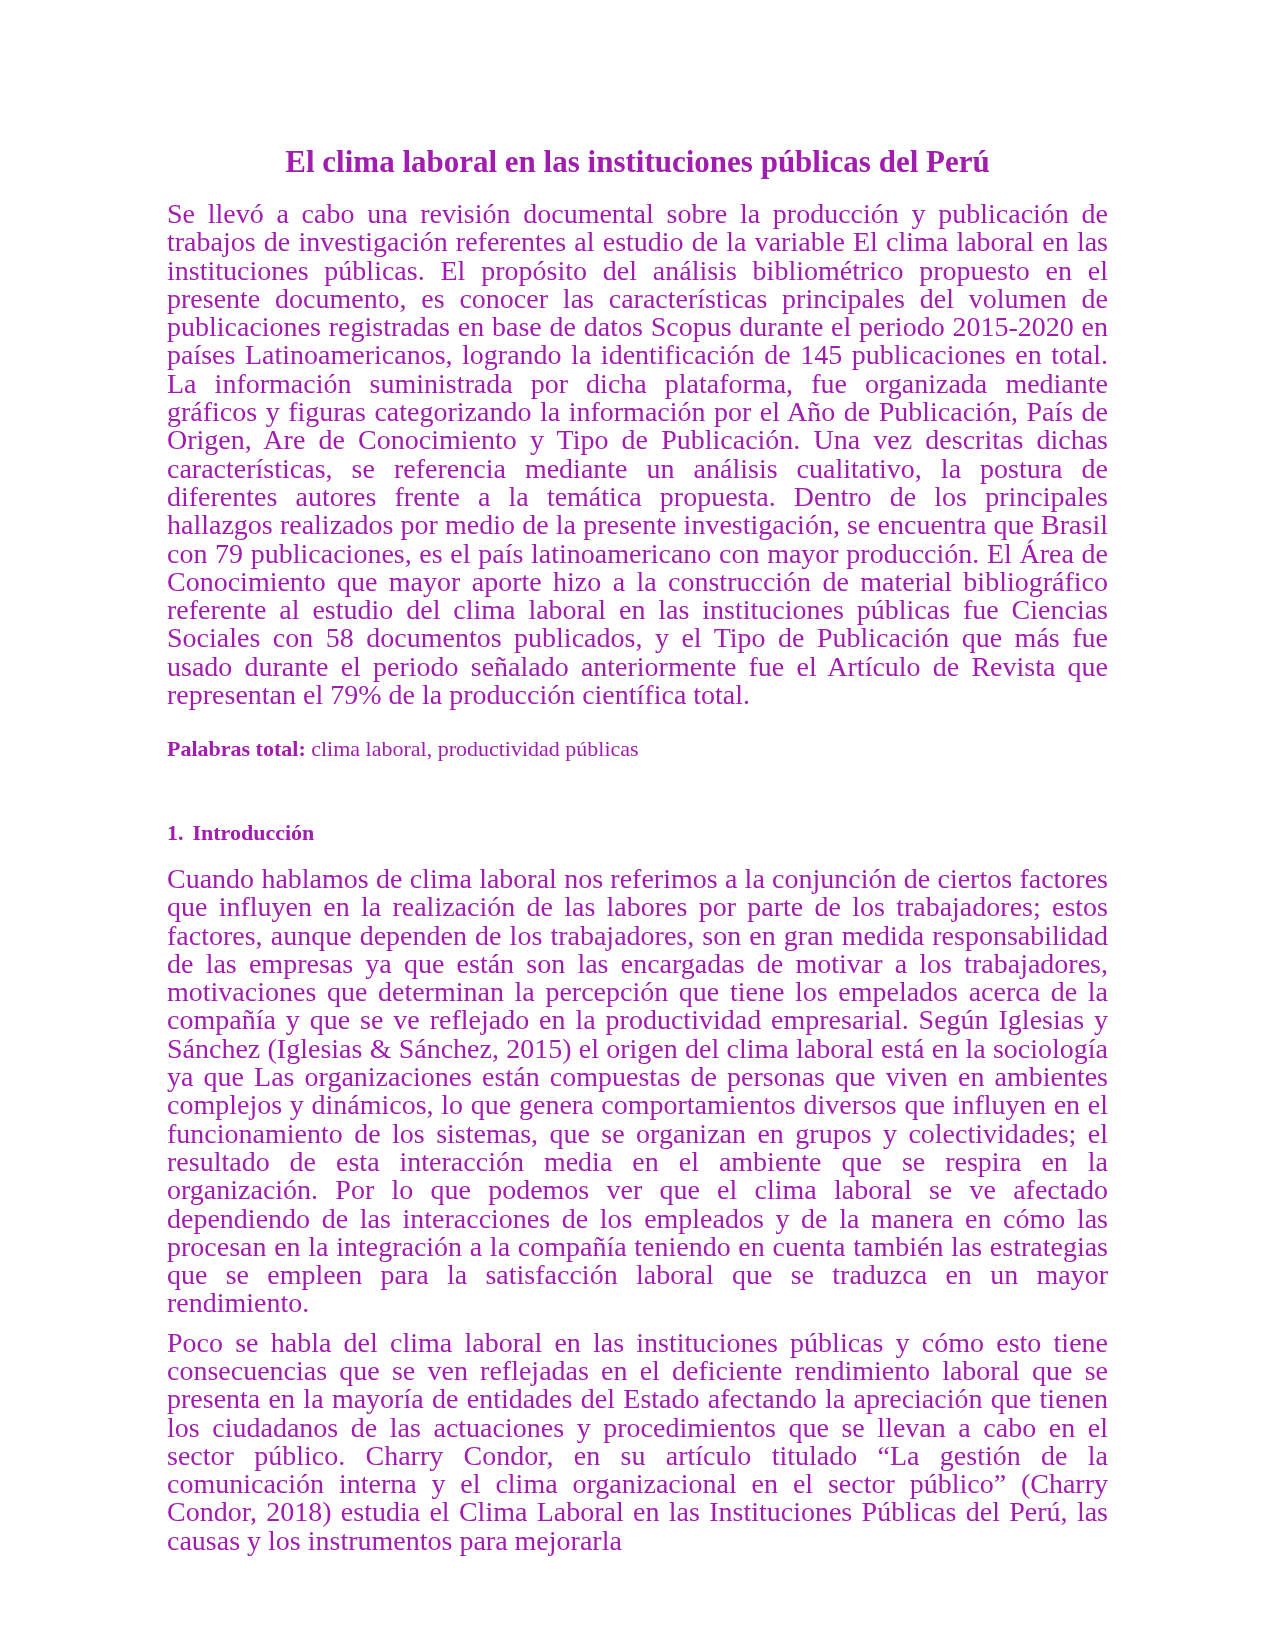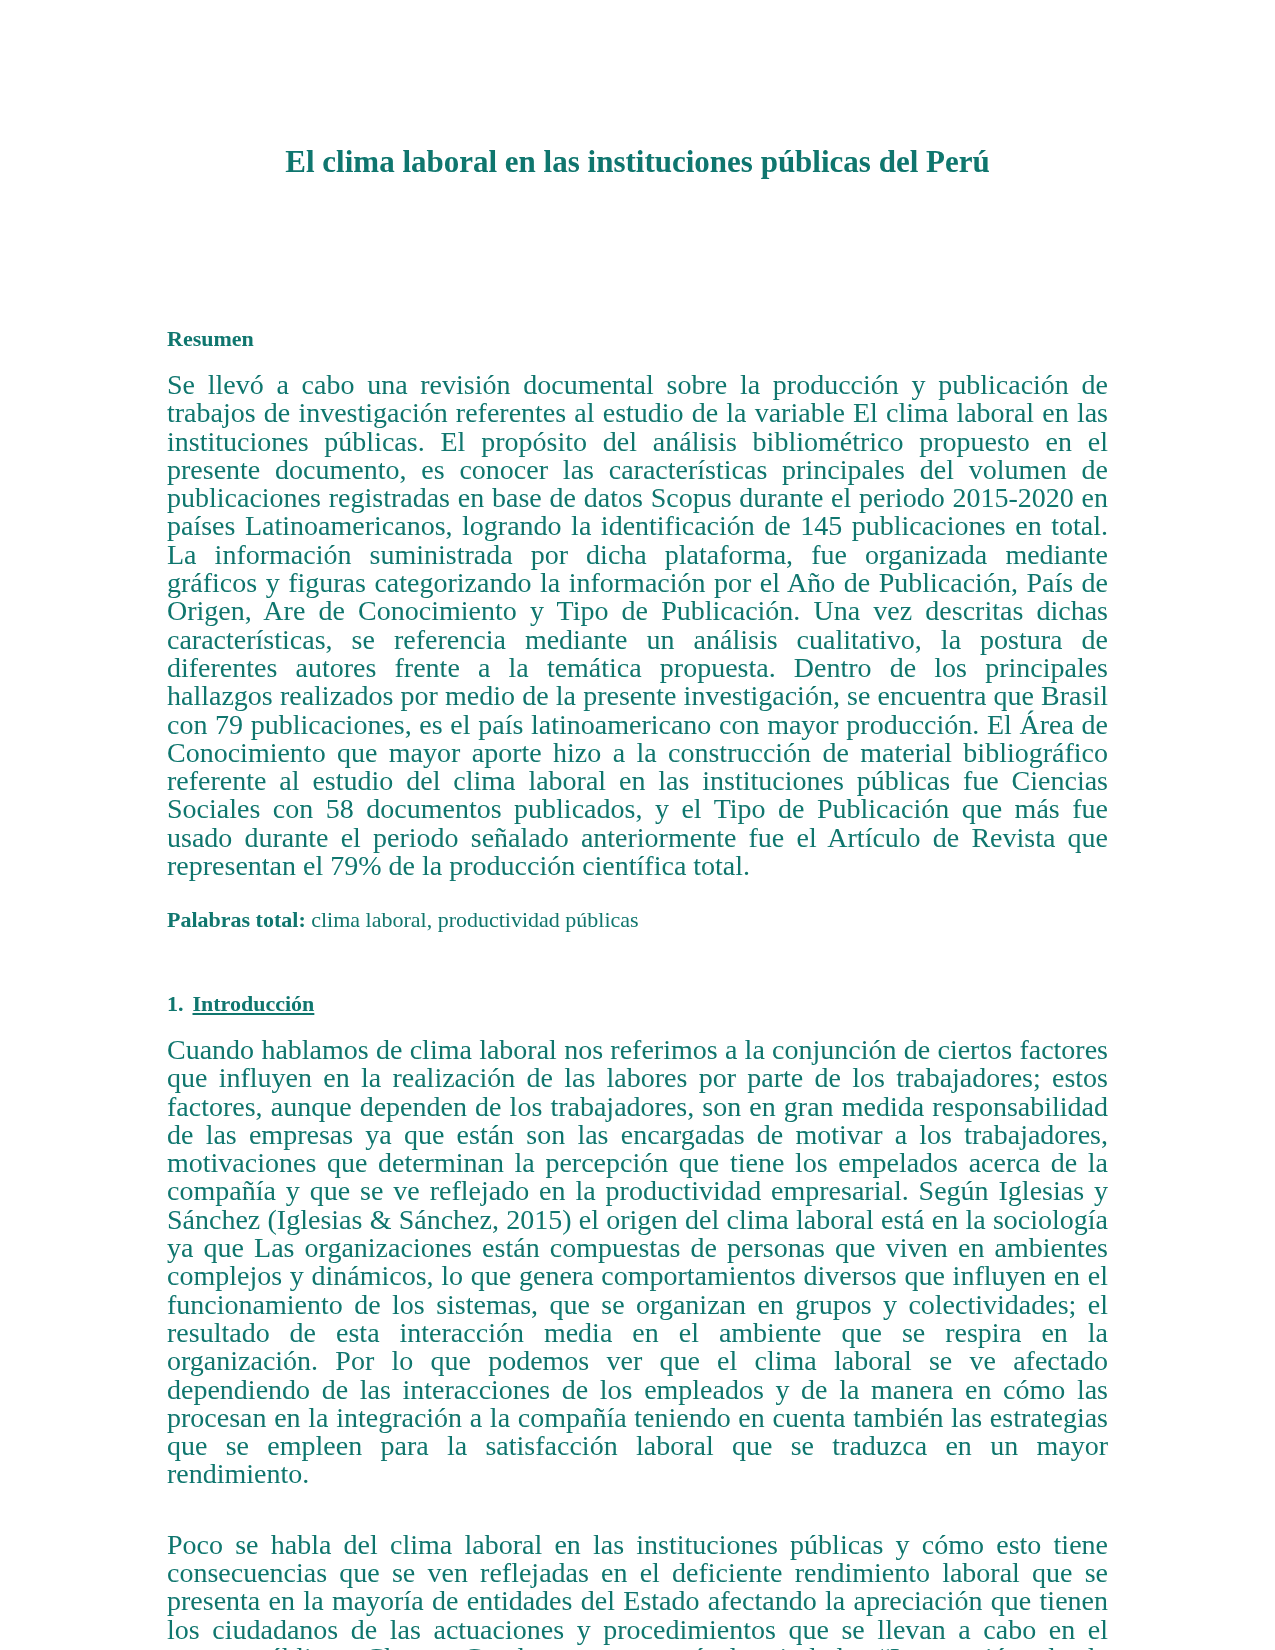--- a/index.html
+++ b/index.html
@@ -10,21 +10,21 @@
   }
   .page {
     position: relative;
     width: 1275px;
     height: 1650px;
     margin: 0 auto;
     background: #ffffff;
     box-sizing: border-box;
     padding: 142px 167px 0 167px;
     font-family: "Liberation Serif", "DejaVu Serif", serif;
-    color: #0f766e;
+    color: #a21caf;
     overflow: hidden;
   }
   .doc-title {
     margin: 0;
     font-size: 31px;
     line-height: 40px;
     font-weight: bold;
     text-align: center;
   }
   .abstract-heading {
@@ -45,38 +45,36 @@
     line-height: 28.3px;
   }
   .keywords-label {
     font-weight: bold;
   }
   .section-heading {
     margin: 55px 0 0 0;
     font-size: 22px;
     line-height: 28.3px;
     font-weight: bold;
-    text-decoration: underline;
   }
   .section-number {
     display: inline-block;
     margin-right: 9px;
   }
   .par-gap {
-    margin-top: 42px;
+    margin-top: 11px;
   }
 </style>
 </head>
 <body>
 
 <div class="page">
 
   <h1 class="doc-title">El clima laboral en las instituciones públicas del Perú</h1>
 
-  <h2 class="abstract-heading">Resumen</h2>
 
   <p class="body-par">Se llevó a cabo una revisión documental sobre la producción y publicación de trabajos de investigación referentes al estudio de la variable El clima laboral en las instituciones públicas. El propósito del análisis bibliométrico propuesto en el presente documento, es conocer las características principales del volumen de publicaciones registradas en base de datos Scopus durante el periodo 2015-2020 en países Latinoamericanos, logrando la identificación de 145 publicaciones en total. La información suministrada por dicha plataforma, fue organizada mediante gráficos y figuras categorizando la información por el Año de Publicación, País de Origen, Are de Conocimiento y Tipo de Publicación. Una vez descritas dichas características, se referencia mediante un análisis cualitativo, la postura de diferentes autores frente a la temática propuesta. Dentro de los principales hallazgos realizados por medio de la presente investigación, se encuentra que Brasil con 79 publicaciones, es el país latinoamericano con mayor producción. El Área de Conocimiento que mayor aporte hizo a la construcción de material bibliográfico referente al estudio del clima laboral en las instituciones públicas fue Ciencias Sociales con 58 documentos publicados, y el Tipo de Publicación que más fue usado durante el periodo señalado anteriormente fue el Artículo de Revista que representan el 79% de la producción científica total.</p>
 
   <p class="keywords-line">
     <span class="keywords-label">Palabras total:</span>
     <span class="keywords-value">clima laboral, productividad públicas</span>
   </p>
 
   <h2 class="section-heading">
     <span class="section-number">1.</span><span>Introducción</span>

